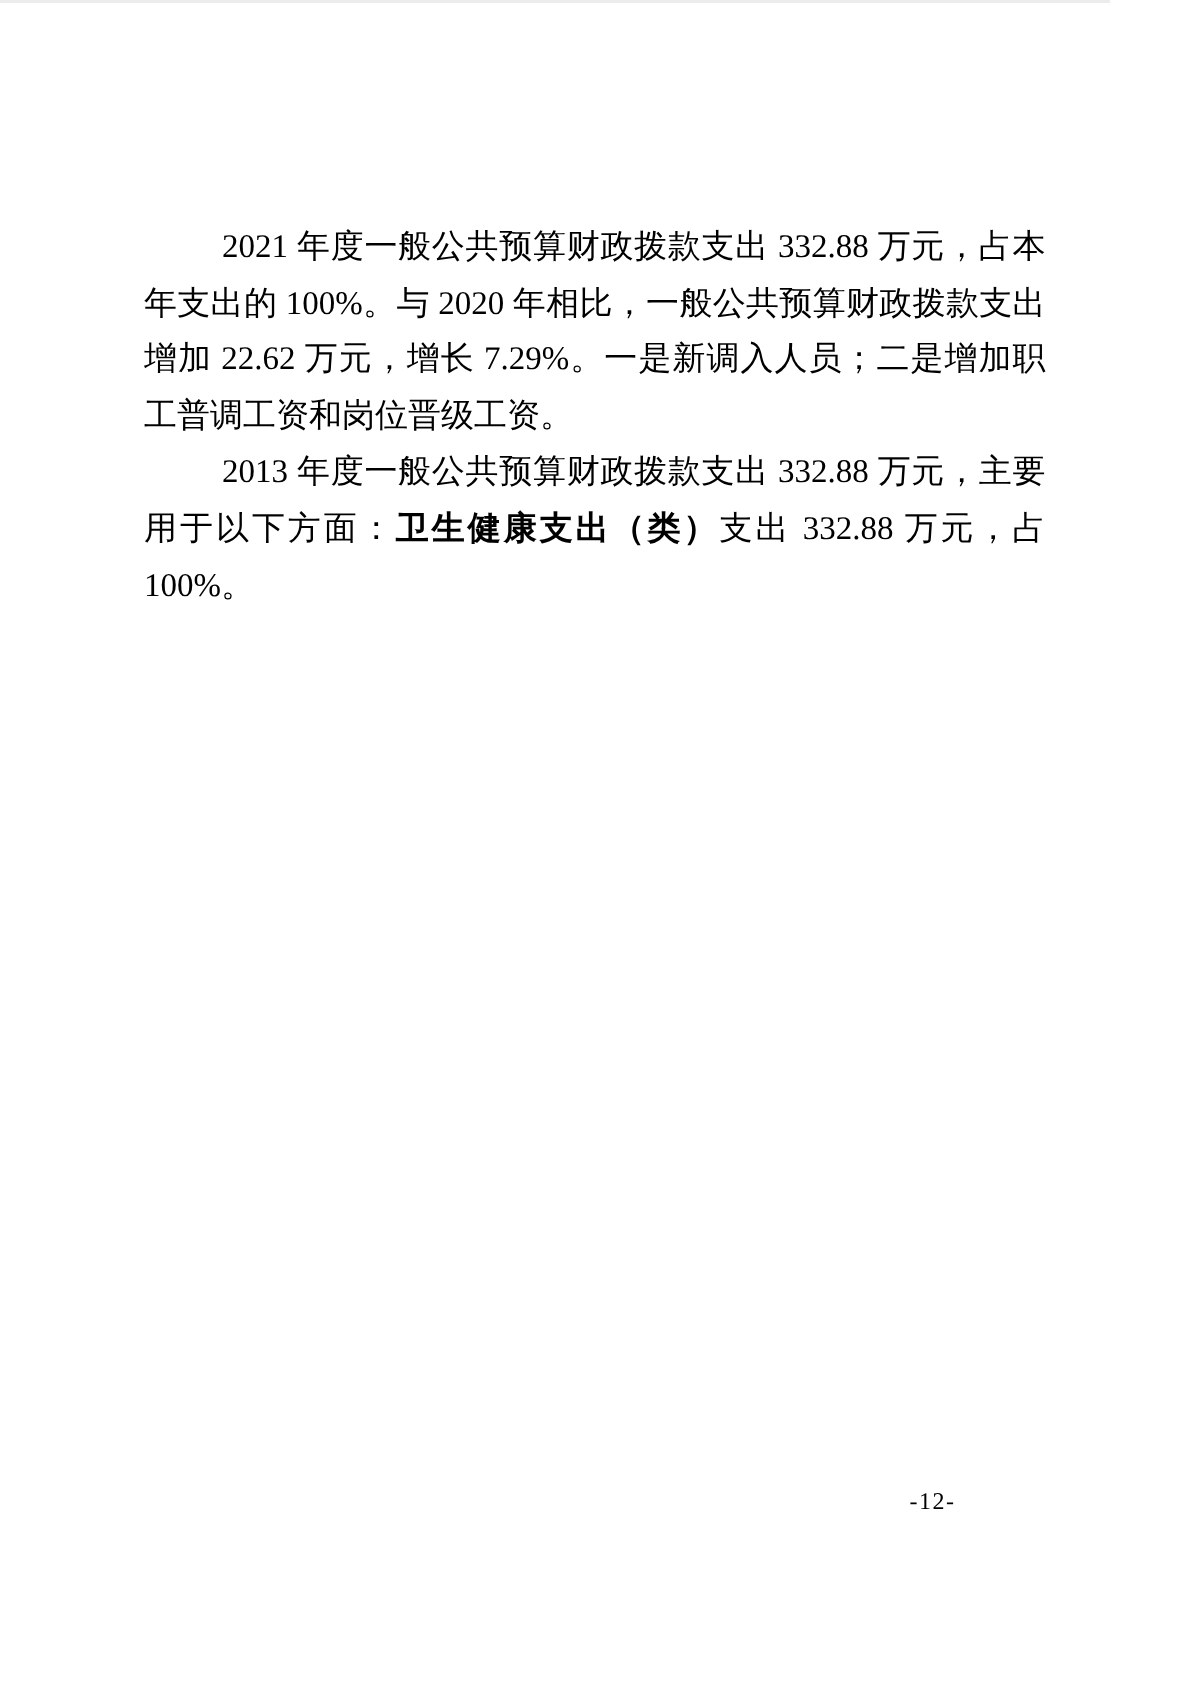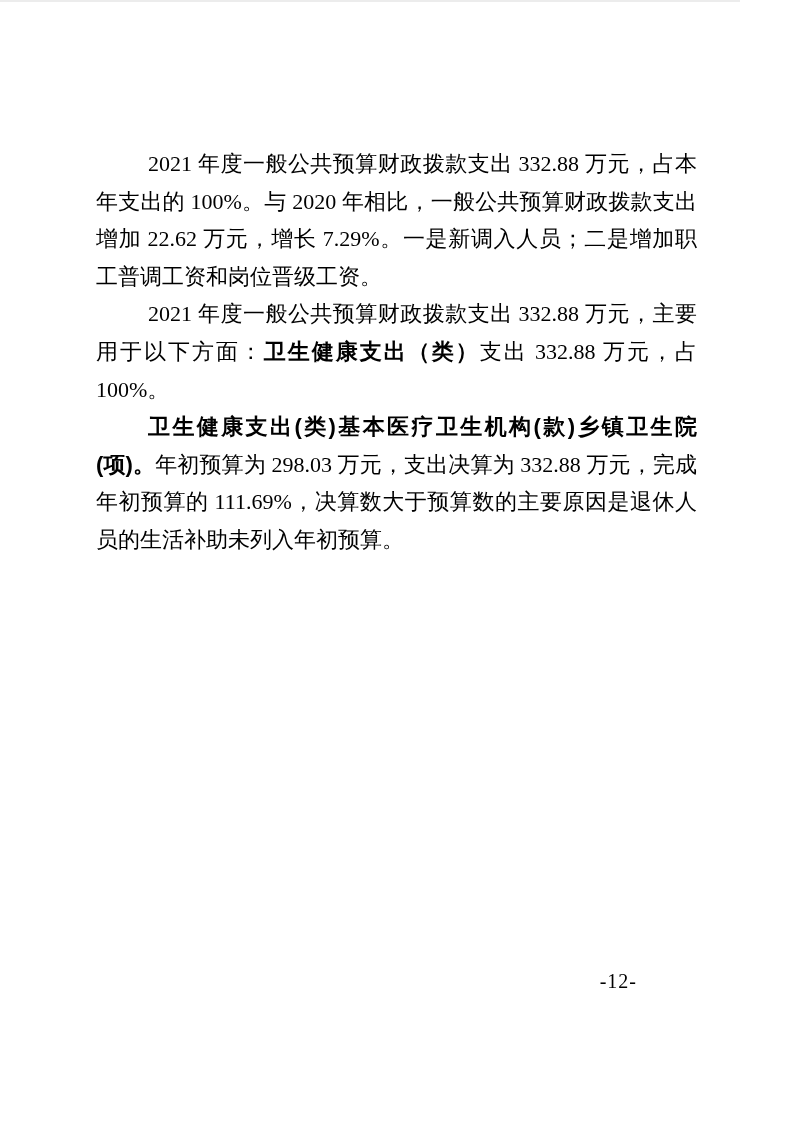--- a/index.html
+++ b/index.html
@@ -31,48 +31,47 @@
   .doc-body p {
     margin: 0;
     padding: 0;
     text-indent: 52px;
   }
   .heading {
     font-family: "Liberation Sans", "DejaVu Sans", sans-serif;
     font-weight: bold;
   }
   .bold-inline {
-    font-family: Liberation Sans, sans-serif;
+    font-family: Liberation Serif, serif;
     font-weight: bold;
   }
   .page-number {
     position: absolute;
-    top: 968px;
+    top: 991px;
     right: 103px;
     font-family: "Liberation Serif", "DejaVu Serif", serif;
-    font-size: 20px;
+    font-size: 16px;
     letter-spacing: 1px;
     color: #000000;
   }
 </style>
 </head>
 <body>
 
 <div class="page">
 
   <div class="doc-body">
 
     <p>2021 年度一般公共预算财政拨款支出 332.88 万元，占本年支出的 100%。与 2020 年相比，一般公共预算财政拨款支出增加 22.62 万元，增长 7.29%。一是新调入人员；二是增加职工普调工资和岗位晋级工资。</p>
 
 
-    <p><span>2021 年度一般公共预算财政拨款支出 332.88 万元，主要用于以下方面：</span><span class="bold-inline">卫生健康支出（类）</span><span>支出 332.88 万元，占 100%。</span></p>
+    <p><span>2013 年度一般公共预算财政拨款支出 332.88 万元，主要用于以下方面：</span><span class="bold-inline">卫生健康支出（类）</span><span>支出 332.88 万元，占 100%。</span></p>
 
 
 
-    <p><span class="bold-inline">卫生健康支出(类)基本医疗卫生机构(款)乡镇卫生院(项)。</span><span>年初预算为 298.03 万元，支出决算为 332.88 万元，完成年初预算的 111.69%，决算数大于预算数的主要原因是退休人员的生活补助未列入年初预算。</span></p>
 
 
 
   </div>
 
   <div class="page-number">-12-</div>
 
 </div>
 
 </body></html>

